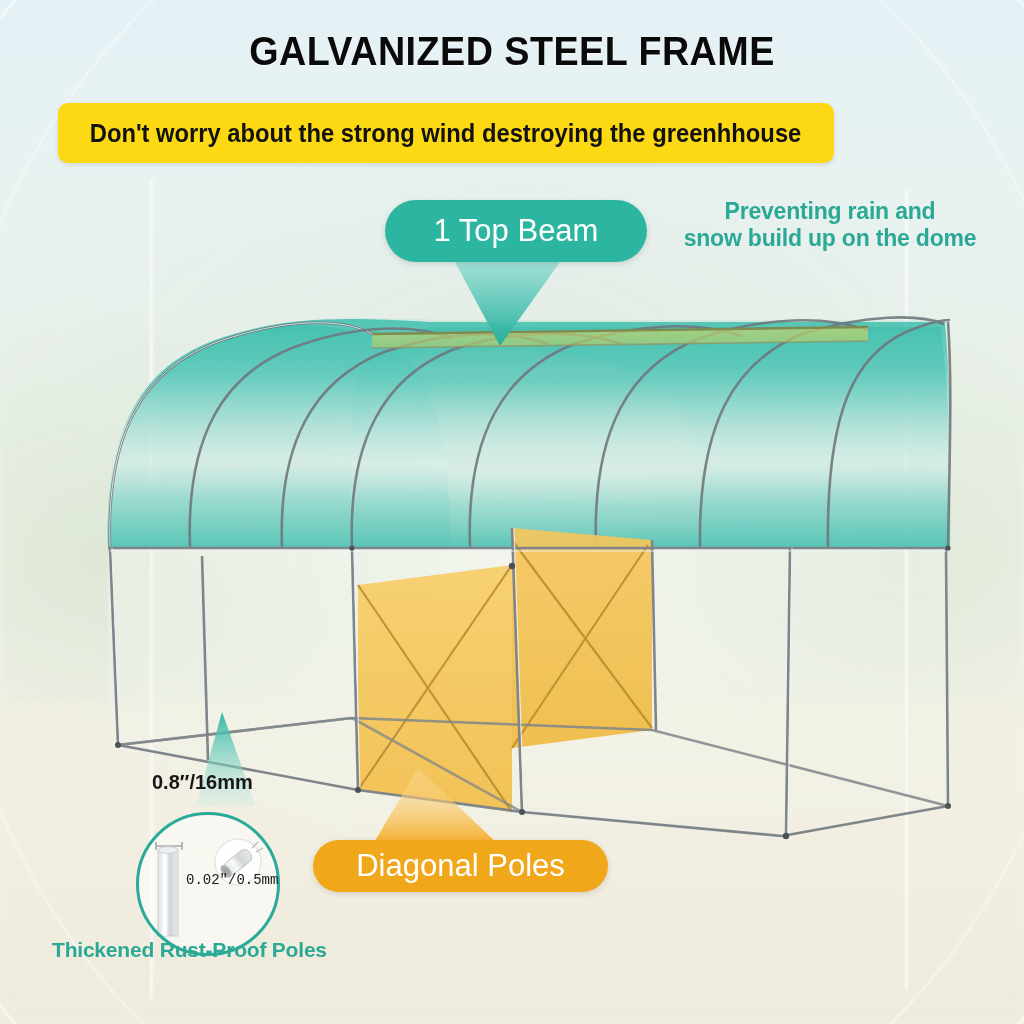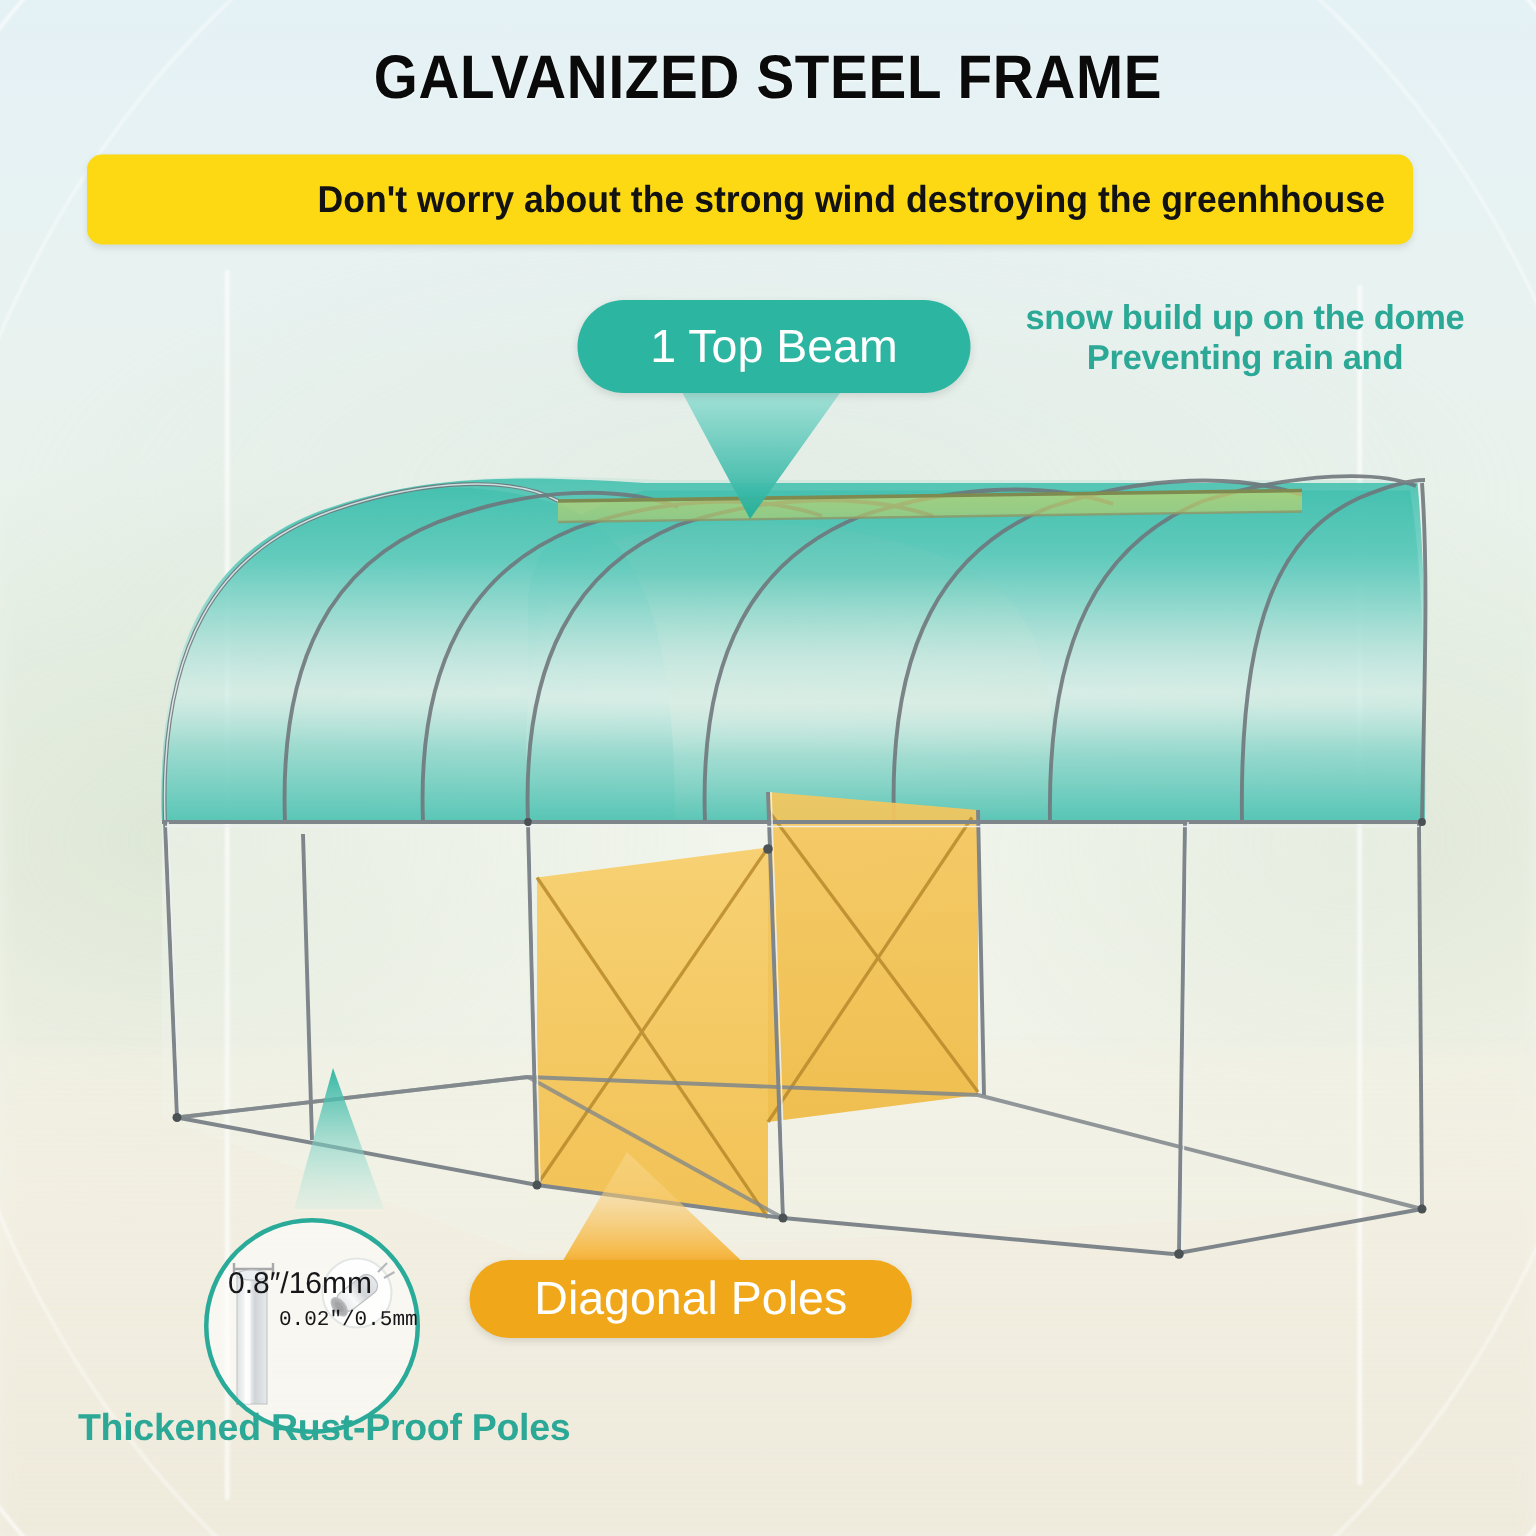--- a/index.html
+++ b/index.html
@@ -70,23 +70,23 @@
     color: #0a0a0a;
     font-family: "Liberation Sans", sans-serif;
     transform: scaleX(0.92);
     text-shadow: 0 1px 2px rgba(255,255,255,0.8);
   }
 
   
   .banner {
     position: absolute;
     left: 58px; top: 103px;
-    width: 884px; height: 60px;
+    width: 776px; height: 60px;
     border-radius: 10px;
-    display: flex; align-items: center; justify-content: flex-end;
+    display: flex; align-items: center; justify-content: center;
     box-shadow: 0 2px 5px rgba(0,0,0,0.10);
   }
   .banner-text {
     font-size: 25px;
     font-weight: 700;
     color: #121212;
     transform: scaleX(0.95);
     white-space: nowrap;
   }
 
@@ -119,43 +119,43 @@
     width: 360px;
     text-align: center;
     font-size: 23px;
     font-weight: 700;
     line-height: 1.18;
     letter-spacing: -0.2px;
   }
   .caption-bottom {
     position: absolute;
     left: 52px; top: 938px;
-    font-size: 25px;
+    font-size: 21px;
     font-weight: 700;
     letter-spacing: -0.2px;
   }
 
   
   #house { position: absolute; left: 0; top: 0; }
 
   
   .detail-circle {
     position: absolute;
     left: 136px; top: 812px;
     width: 144px; height: 144px;
     border-radius: 50%;
     border: 3px solid #2aab99;
     background: rgba(255,255,255,0.55);
     box-sizing: border-box;
   }
   .dim-top {
     position: absolute;
-    left: 152px; top: 845px;
+    left: 152px; top: 771px;
     font-size: 20px;
-    font-weight: 400;
+    font-weight: 700;
     color: #17171a;
     white-space: nowrap;
   }
   .dim-wall {
     position: absolute;
     left: 186px; top: 872px;
     font-size: 14px;
     font-weight: 400;
     color: #17171a;
     white-space: nowrap;
@@ -375,22 +375,22 @@
 
   <div class="pill pill-top" style="background:#2CB5A0;">
     <span>1 Top Beam</span>
   </div>
 
   <div class="pill pill-diag" style="background:#F0A81A;">
     <span>Diagonal Poles</span>
   </div>
 
   <div class="caption-right" style="color:#2BA896;">
+    <div>Preventing rain and</div>
     <div>snow build up on the dome</div>
-    <div>Preventing rain and</div>
   </div>
 
   <div class="detail-circle"></div>
   <div class="dim-top">0.8″/16mm</div>
   <div class="dim-wall">0.02″/0.5mm</div>
 
   <div class="caption-bottom" style="color:#2BA896;">Thickened Rust-Proof Poles</div>
 
 </div>
 

